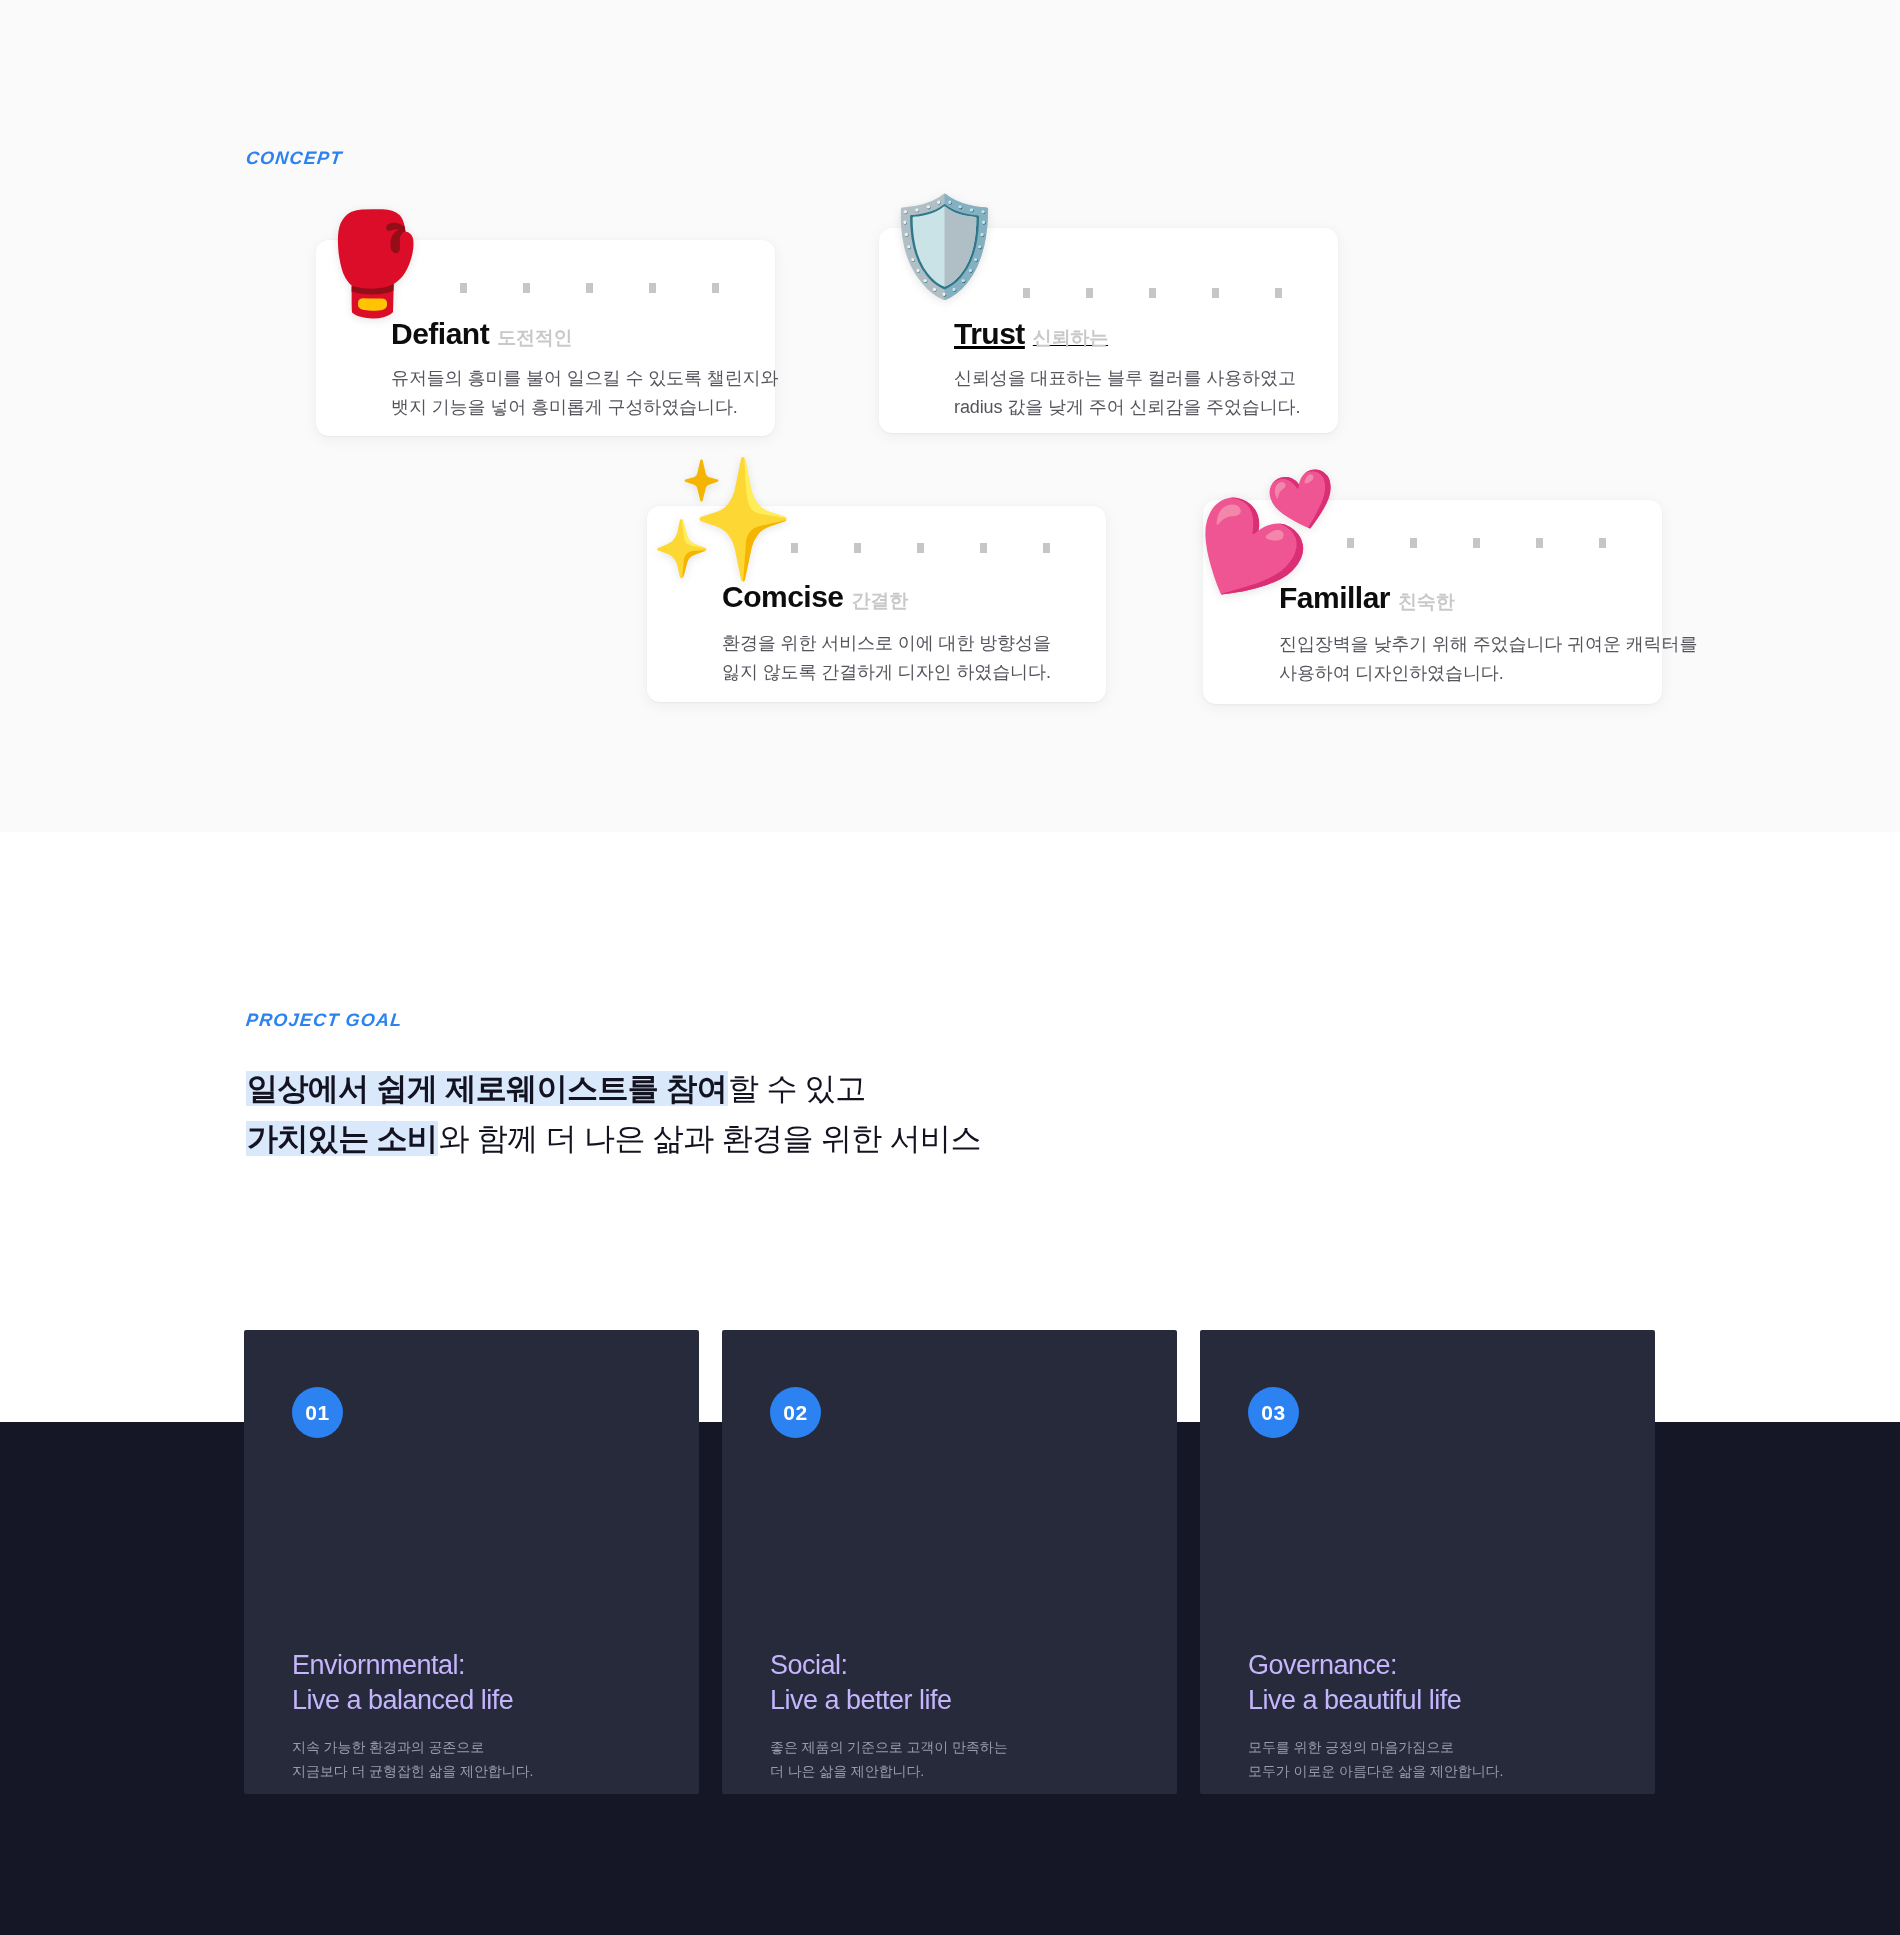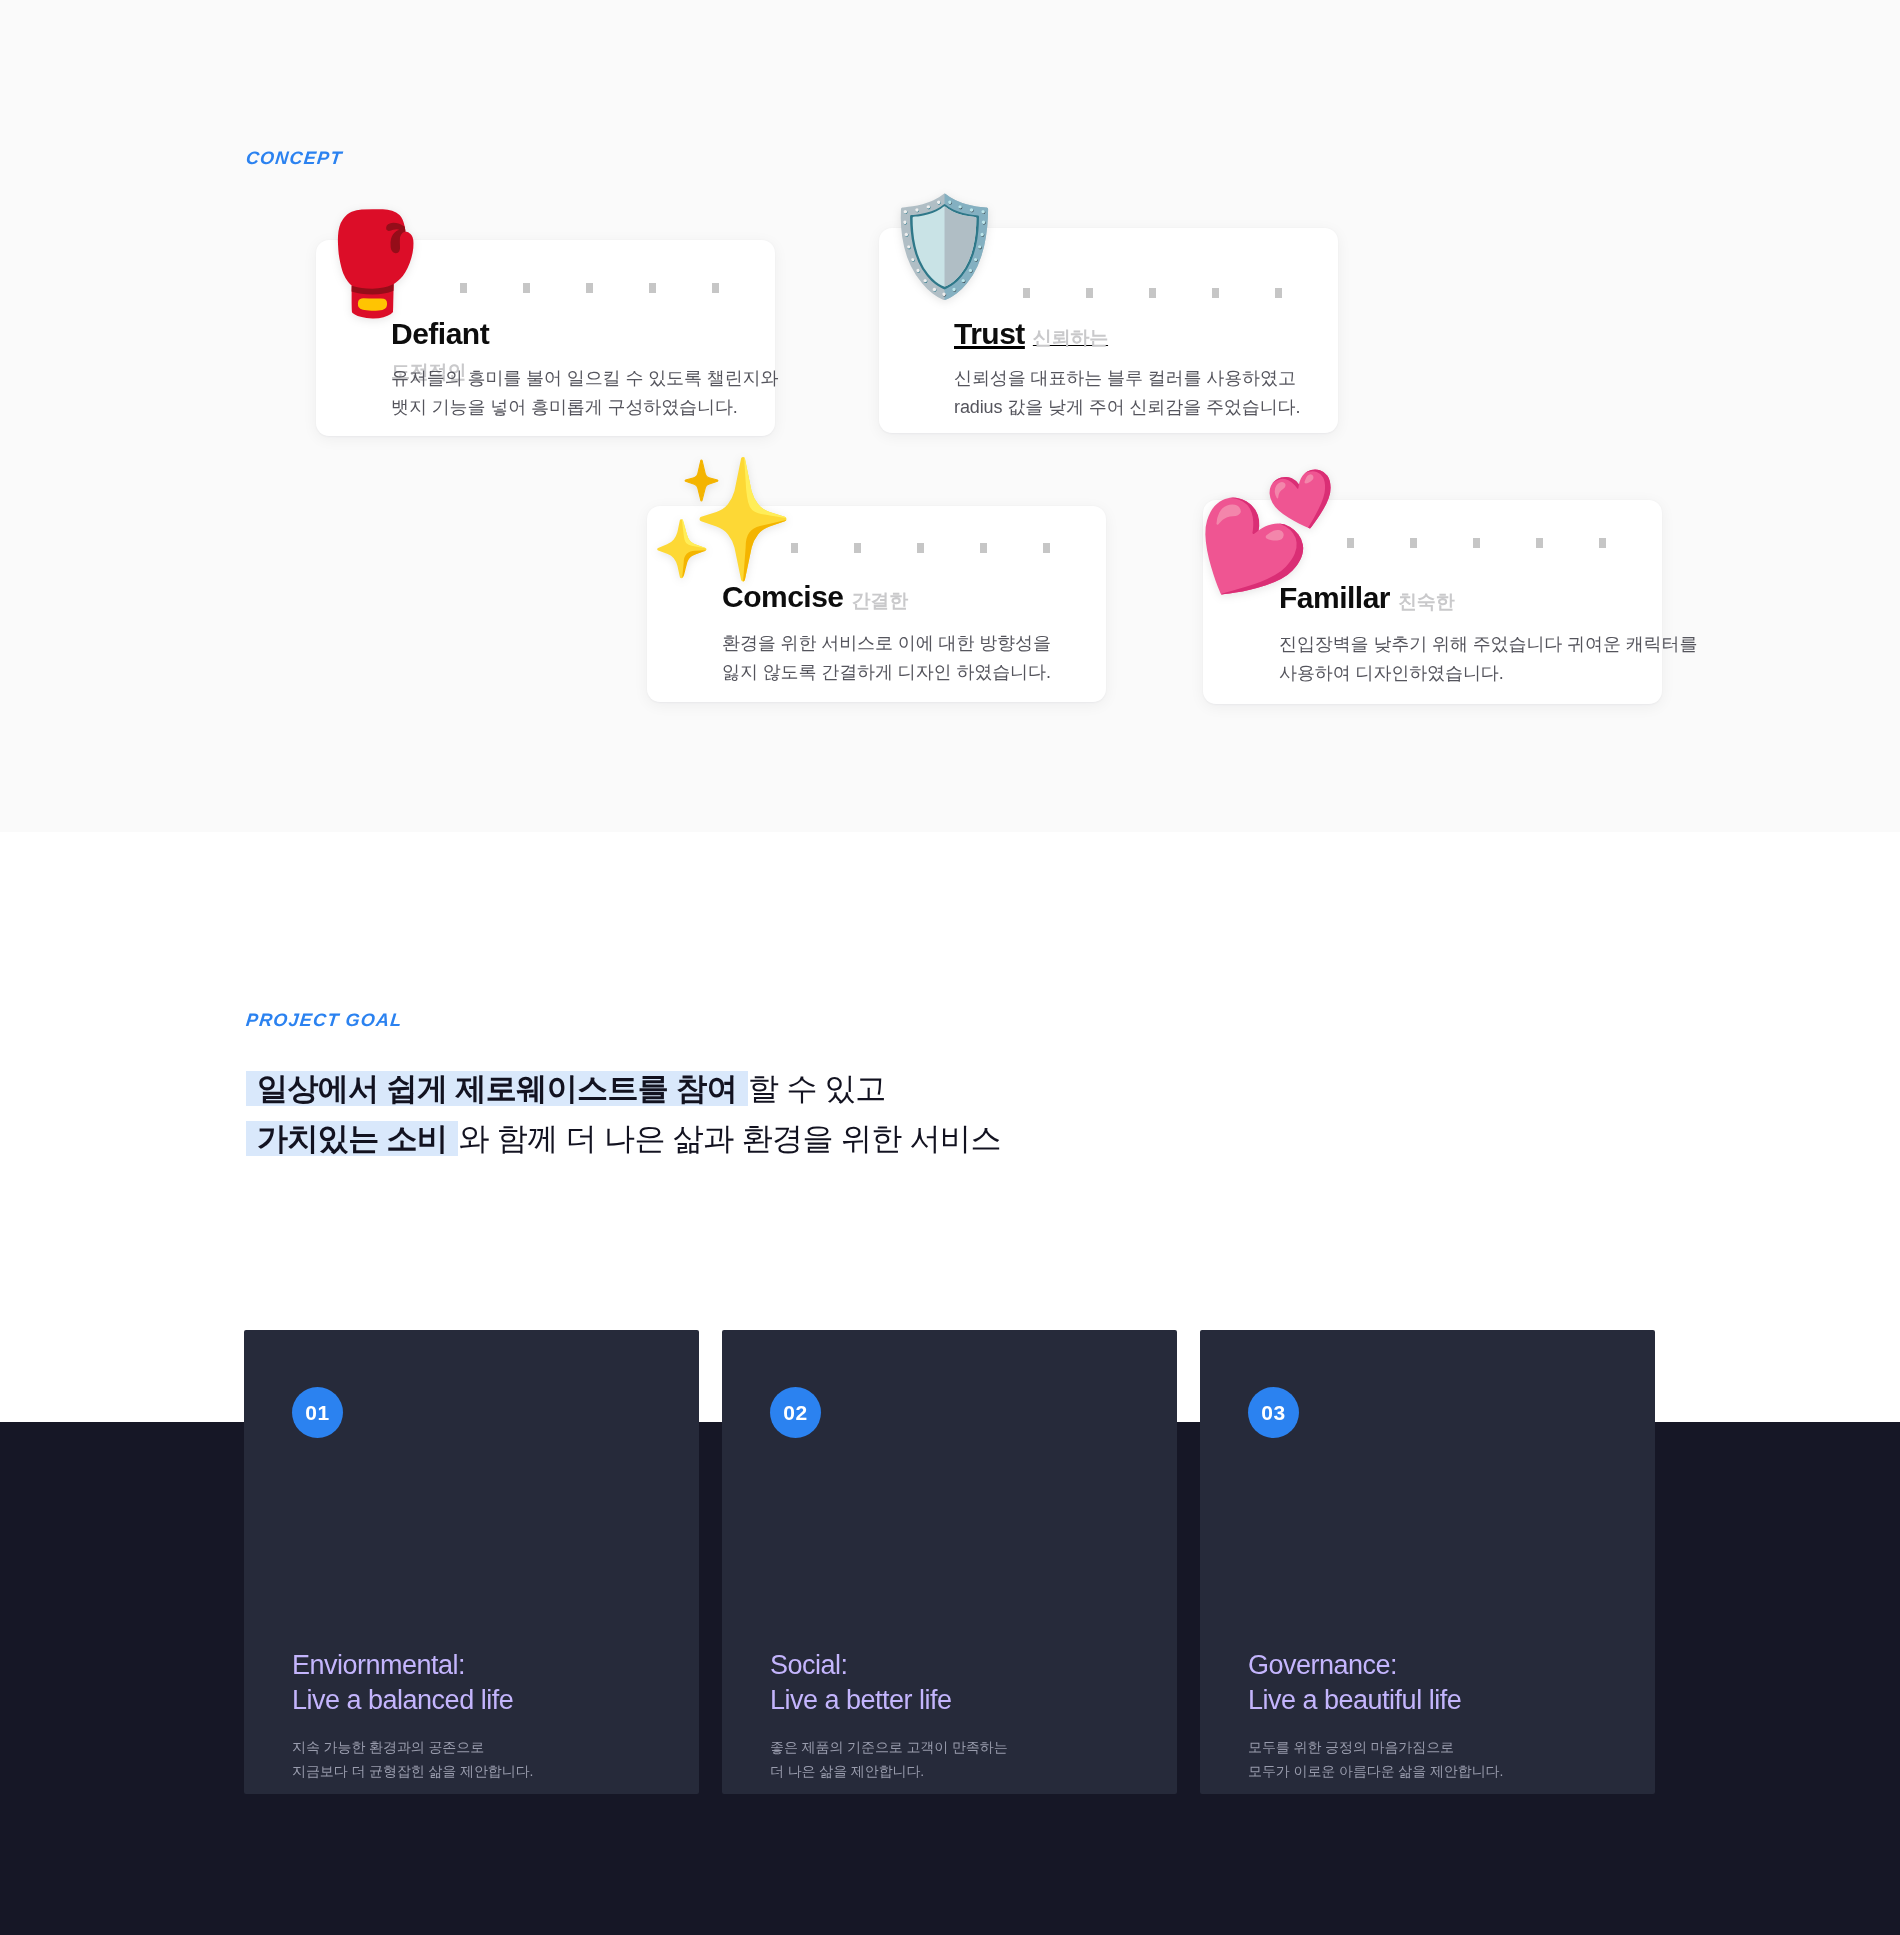--- a/index.html
+++ b/index.html
@@ -122,21 +122,21 @@
     font-size: 31px;
     line-height: 1.62;
     color: #121220;
     letter-spacing: -0.6px;
     font-weight: 400;
   }
   .goal-headline .line { display: block; }
   .goal-headline .hl {
     background: #d9e8fb;
     font-weight: 700;
-    padding: 0 11px;
+    padding: 0 1px;
     box-decoration-break: clone;
     -webkit-box-decoration-break: clone;
   }
 
   
   .esg-card {
     position: absolute;
     top: 1330px;
     width: 455px;
     height: 464px;
@@ -194,21 +194,21 @@
   <div class="concept-card card-defiant">
     <div class="marker-row">
       <span class="marker"></span>
       <span class="marker"></span>
       <span class="marker"></span>
       <span class="marker"></span>
       <span class="marker"></span>
     </div>
   </div>
   <div class="emoji emoji-boxing">🥊</div>
-  <div class="card-titlerow card-defiant-title abs" style="left:391px; top:317px;flex-direction:column;">
+  <div class="card-titlerow card-defiant-title abs" style="left:391px; top:317px;">
     <span class="card-title-en">Defiant</span>
     <span class="card-title-ko">도전적인</span>
   </div>
   <div class="card-desc abs" style="left:391px; top:364px;">유저들의 흥미를 불어 일으킬 수 있도록 챌린지와
 뱃지 기능을 넣어 흥미롭게 구성하였습니다.</div>
 
   <div class="concept-card card-trust">
     <div class="marker-row">
       <span class="marker"></span>
       <span class="marker"></span>

